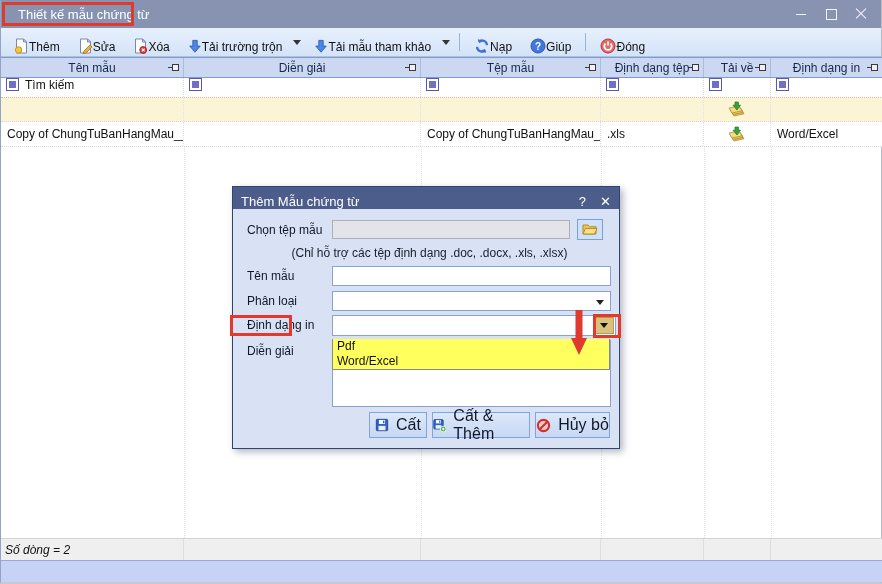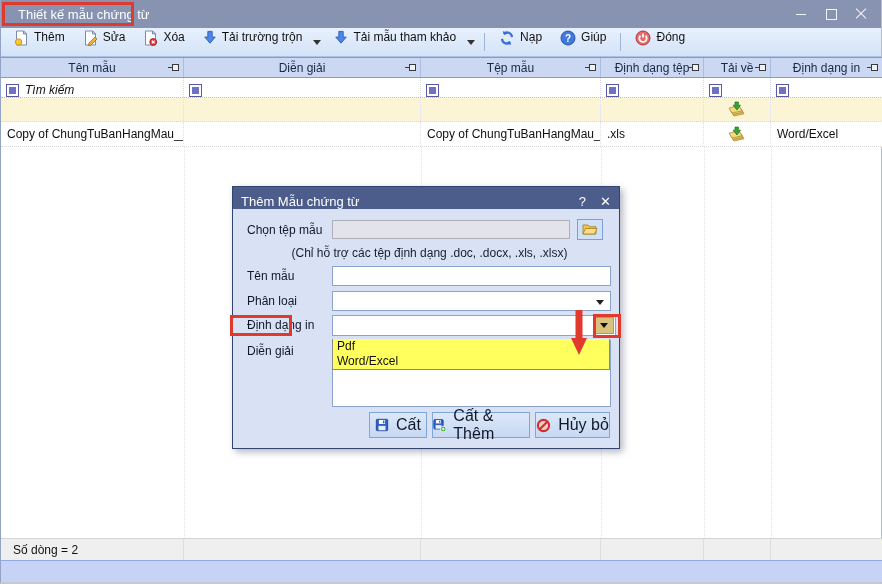--- a/index.html
+++ b/index.html
@@ -16,58 +16,58 @@
   .wc { width:12px; height:12px; position:relative; cursor:default; }
   .wc-min::after { content:""; position:absolute; left:1px; right:1px; top:6px; height:1px; background:#f2f4f8; }
   .wc-max::after { content:""; position:absolute; left:1px; top:1px; width:9px; height:9px; border:1px solid #f2f4f8; }
   .wc-close::before,.wc-close::after { content:""; position:absolute; left:-1px; top:5px; width:14px; height:1px; background:#f2f4f8; }
   .wc-close::before { transform:rotate(45deg);} .wc-close::after { transform:rotate(-45deg);}
 
   
   .toolbar { position:absolute; left:0; top:28px; width:100%; height:29px;
              background:linear-gradient(#e7f0fd,#d4e3f8); border-bottom:1px solid #a9c2e4;
              display:flex; align-items:center; padding-left:4px; }
-  .tb-item { display:flex; align-items:flex-start; gap:5px; padding:0 9px; height:24px; cursor:default; white-space:nowrap; }
+  .tb-item { display:flex; align-items:flex-end; padding:0 9px; height:24px; cursor:default; white-space:nowrap; }
   .tb-caret { width:0; height:0; border-left:4px solid transparent; border-right:4px solid transparent;
               border-top:5px solid #333; margin:0 4px 0 2px; }
   .tb-sep { width:1px; height:18px; background:#9db4d4; margin:0 5px; }
   .tb-item svg { flex:0 0 auto; }
 
   
   .grid-header { position:absolute; left:0; top:57px; width:882px; height:21px;
                  display:grid; grid-template-columns:183px 237px 180px 103px 67px 112px;
                  background:#ccd8f1; border-top:1px solid #7f9ccb; border-bottom:1px solid #7f9ccb; }
   .gh-cell { position:relative; display:flex; align-items:center; justify-content:center;
              color:#14284b; border-right:1px solid #a9bde0; }
   .pin { position:absolute; right:4px; top:6px; width:7px; height:7px; border:1px solid #3a3a3a; background:#eef0f8; }
   .pin::before { content:""; position:absolute; left:-5px; top:2px; width:4px; height:1px; background:#3a3a3a; }
 
   .filter-row { position:absolute; left:0; top:78px; width:882px; height:20px; background:#fff;
                 display:grid; grid-template-columns:183px 237px 180px 103px 67px 112px;
                 border-bottom:1px dotted #d3b98c; }
-  .fr-cell { position:relative; display:flex; align-items:flex-end; gap:6px; padding-left:5px;
-             border-right:1px dotted #d8d8e2;font-style:italic; }
+  .fr-cell { position:relative; display:flex; align-items:flex-start; gap:6px; padding-left:5px;
+             border-right:1px dotted #d8d8e2; }
   .filter-ic { width:13px; height:13px; border:1px solid #5858a8; background:#fff; position:relative; flex:0 0 auto; }
   .filter-ic::after { content:""; position:absolute; left:2px; top:2px; width:7px; height:7px; background:#7070c4; }
 
   .col-seps { position:absolute; left:0; top:98px; width:882px; height:440px; pointer-events:none; }
   .col-sep { position:absolute; top:0; bottom:0; width:0; border-left:1px dotted #e2e2ea; }
 
   .grid-row { position:absolute; left:0; width:882px;
               display:grid; grid-template-columns:183px 237px 180px 103px 67px 112px; }
   .row-1 { top:98px; height:24px; background:#fbf4d5; border-bottom:1px dotted #d8d8dc; }
   .row-2 { top:122px; height:25px; background:#fff; border-bottom:1px dotted #d8d8dc; }
   .gr-cell { display:flex; align-items:center; padding-left:6px; overflow:hidden; white-space:nowrap;
              border-right:1px dotted #e0e0e8; }
   .gr-cell.center { justify-content:center; padding-left:0; }
 
   .summary-row { position:absolute; left:0; top:538px; width:882px; height:22px; background:#efefef;
                  border-top:1px solid #d4d4d4; display:grid; grid-template-columns:183px 237px 180px 103px 67px 112px;
                  align-items:center; }
-  .summary-row .s-cell { height:100%; display:flex; align-items:center; padding-left:12px; border-right:1px solid #dedede; }
+  .summary-row .s-cell { height:100%; display:flex; align-items:center; padding-left:4px; border-right:1px solid #dedede;font-style:italic; }
   .statusbar { position:absolute; left:0; top:560px; width:882px; height:22px; background:#c7d2f7;
                border-top:1px solid #96a9de; }
 
   
   .dialog { position:absolute; left:231px; top:186px; width:388px; height:263px;
             border:1px solid #33436f; background:#d8e2f4; box-shadow:3px 3px 7px rgba(40,50,80,.35); z-index:10; }
   .dlg-title { position:absolute; left:0; top:0; width:100%; height:22px; background:#4d5d8b;
                color:#fff; font-size:13px; display:flex; align-items:flex-end; padding:0 8px; }
   .dlg-title .dt-btns { margin-left:auto; display:flex; gap:14px; font-size:13px; }
   .dlg-label { position:absolute; left:14px; color:#10182a; }

